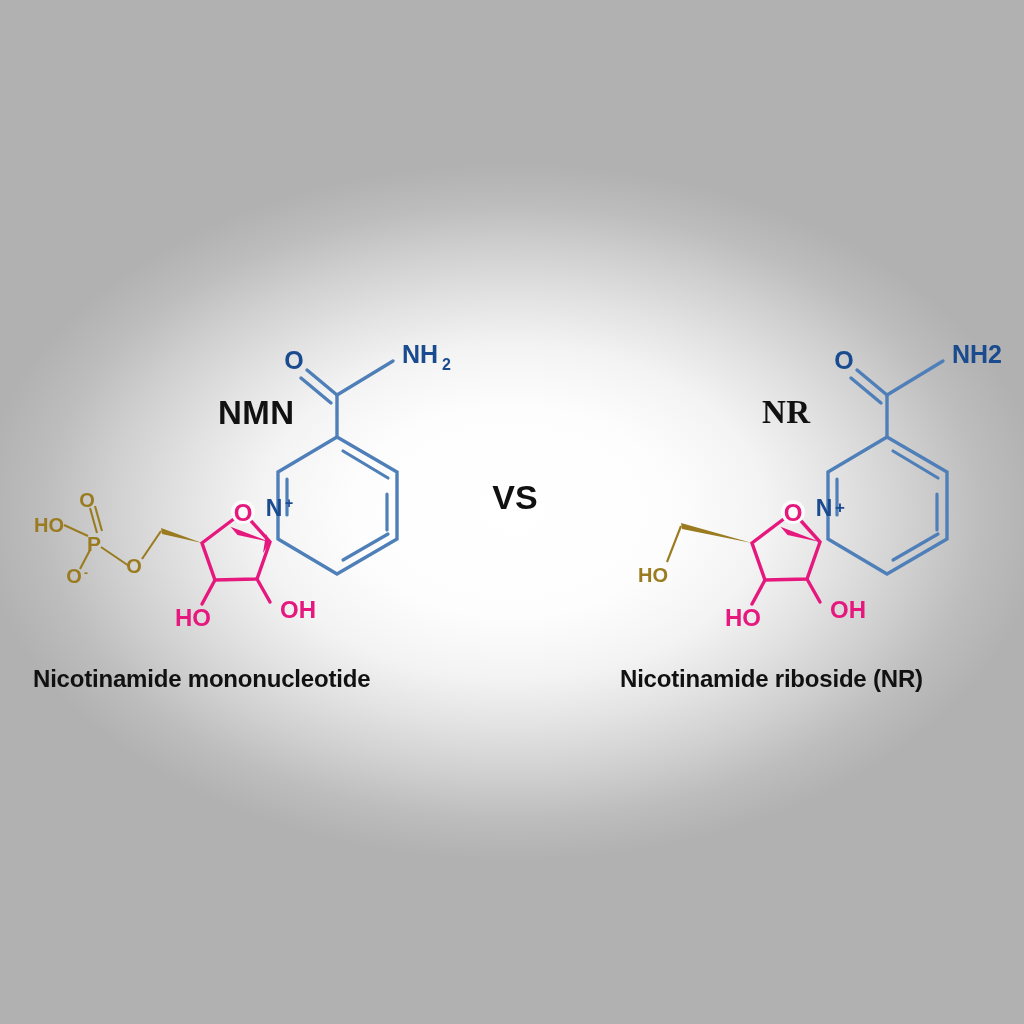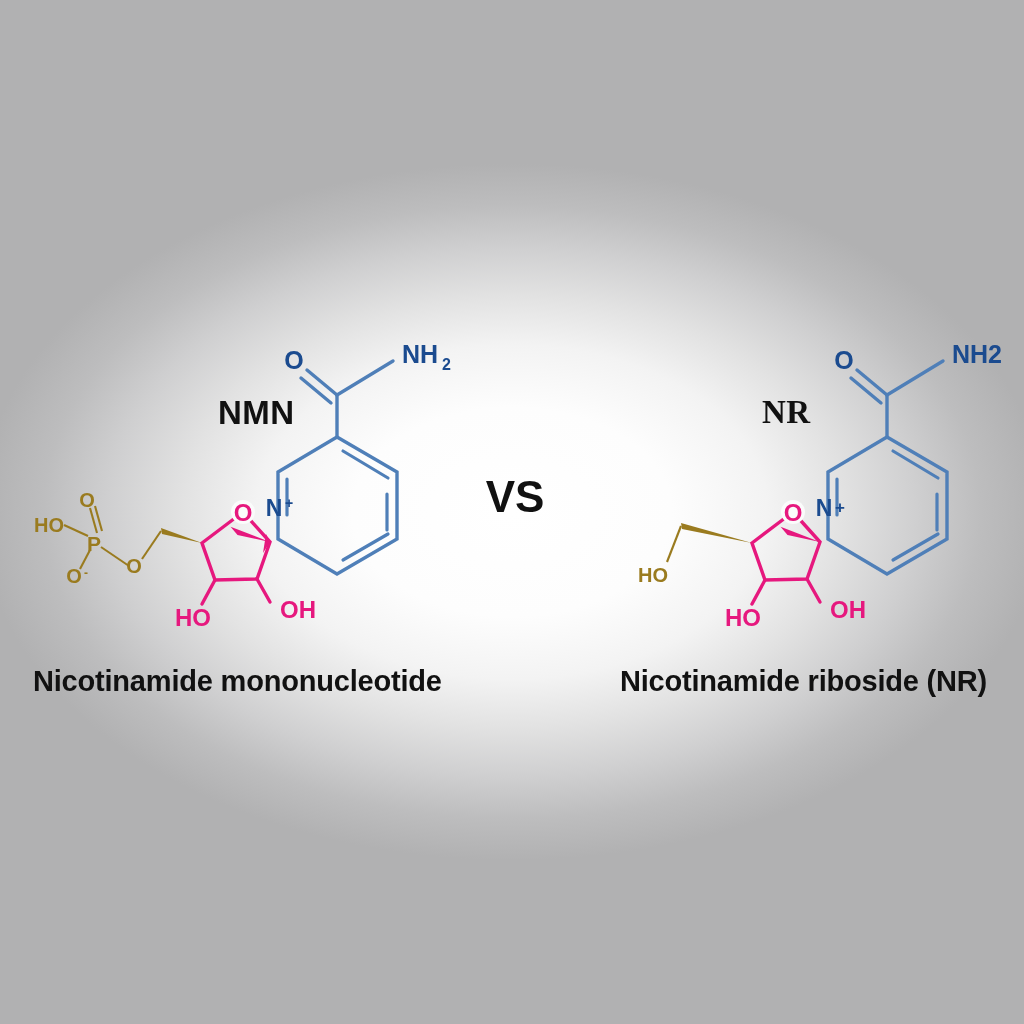--- a/index.html
+++ b/index.html
@@ -40,29 +40,29 @@
   }
   #nmn-abbr { left: 178px; top: 394px; }
   #nr-abbr  { left: 722px; top: 394px; font-family: Liberation Serif, serif; }
   #vs-label {
     position: absolute;
     left: 515px;
     top: 497px;
     transform: translate(-50%, -50%);
     font-family: "Liberation Sans", sans-serif;
     font-weight: bold;
-    font-size: 44px;
+    font-size: 34px;
     letter-spacing: 0px;
     color: #111111;
   }
   .caption {
     position: absolute;
     font-family: "Liberation Sans", sans-serif;
     font-weight: bold;
-    font-size: 29px;
+    font-size: 24px;
     color: #111111;
     white-space: nowrap;
     letter-spacing: -0.2px;
   }
   #nmn-caption { left: 33px; top: 665px; }
   #nr-caption  { left: 620px; top: 665px; }
   svg { display: block; overflow: visible; }
   .struct {
     position: absolute;
   }

